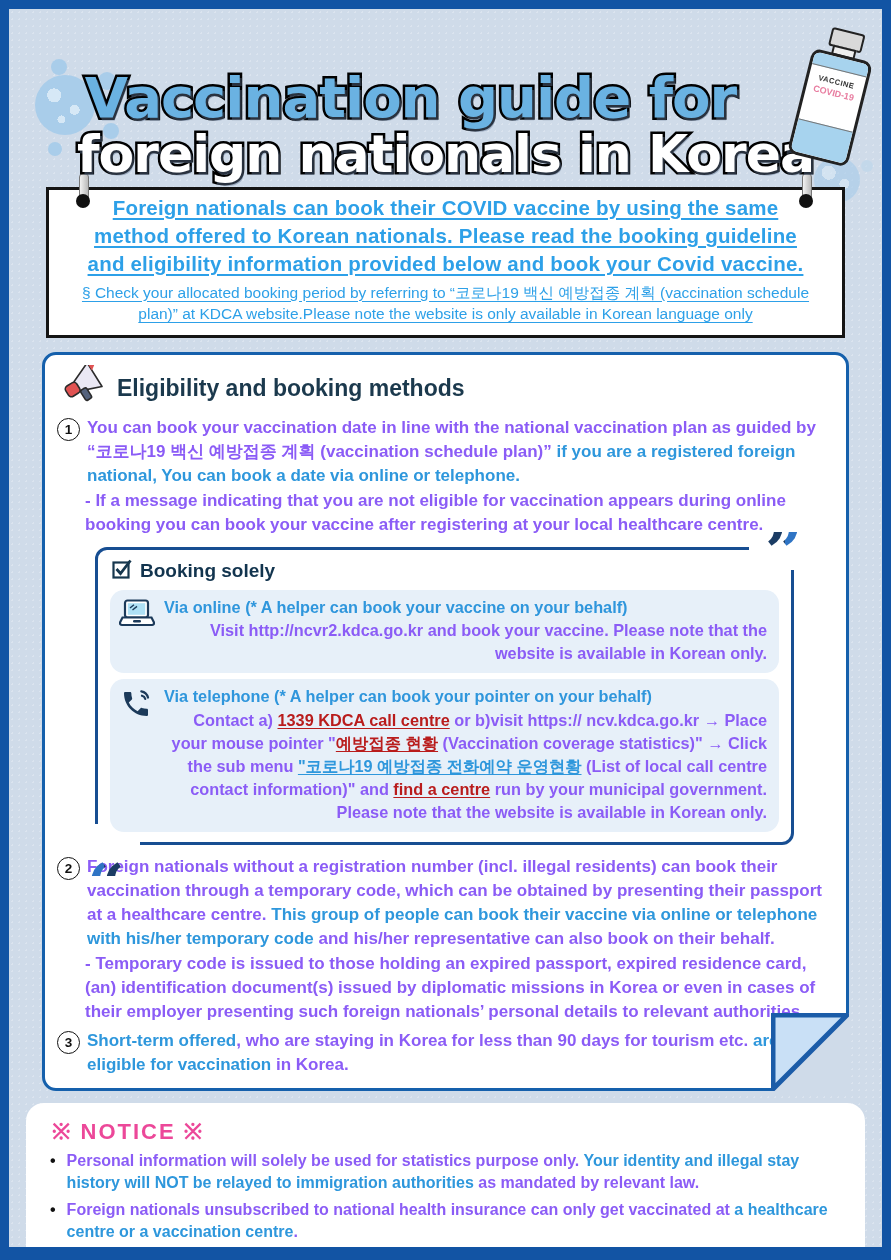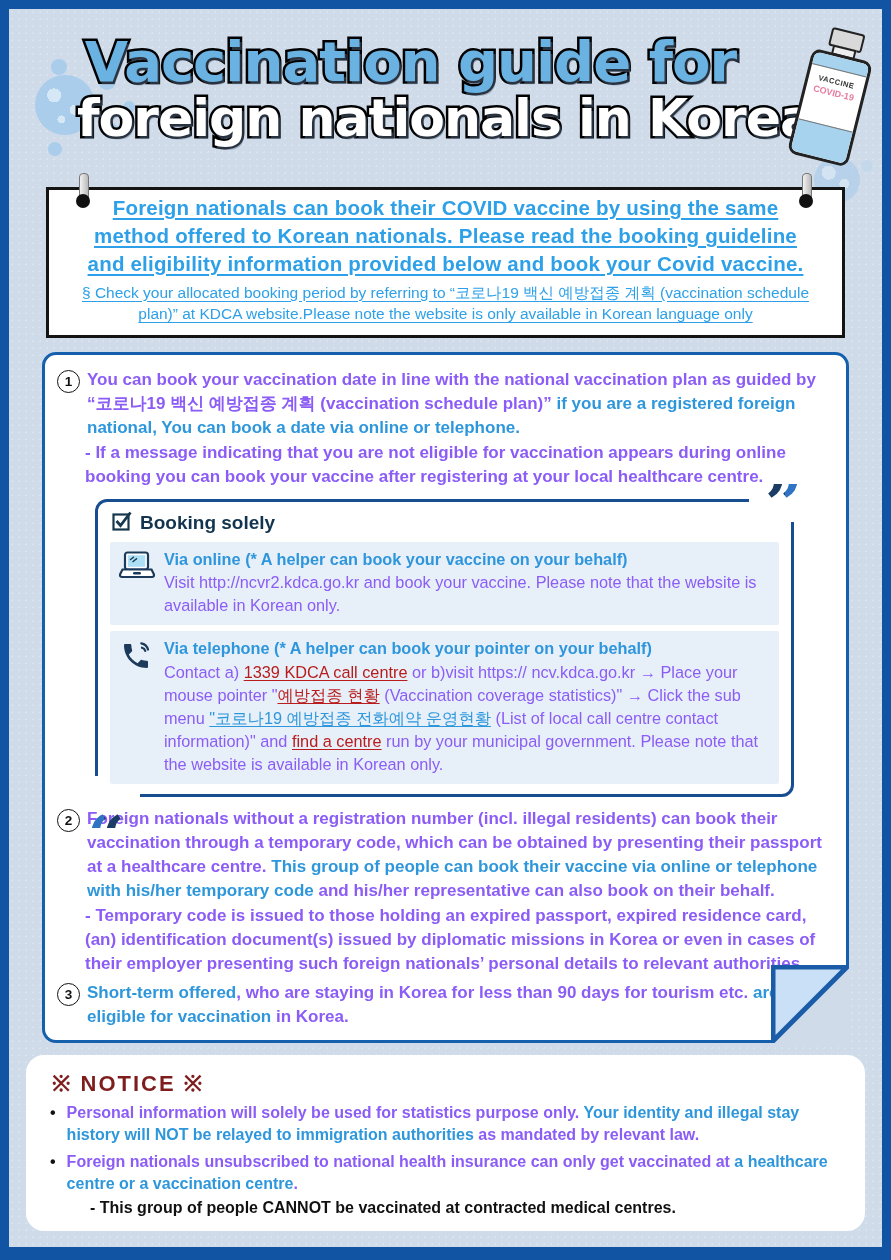--- a/index.html
+++ b/index.html
@@ -8,21 +8,21 @@
         background:#cfdbe9;
         background-image:radial-gradient(rgba(255,255,255,.25) 1px, transparent 1px);
         background-size:7px 7px;
         overflow:hidden;font-family:"Liberation Sans",sans-serif;}
 
   
   .header{position:relative;height:168px;}
   .title{position:relative;text-align:center;padding-top:24px;z-index:2;}
   .t1,.t2{font-family:"DejaVu Sans",sans-serif;font-weight:800;line-height:1.02;
           -webkit-text-stroke:5px #000;paint-order:stroke fill;
-          text-shadow:2px 3px 0 rgba(90,110,140,.45);}
+          text-shadow:2px 3px 0 rgba(90,110,140,.45);margin-top:36px;}
   .t1{font-size:56px;color:#6ab2e2;letter-spacing:-1px;margin-right:70px;}
   .t2{font-size:52px;color:#ffffff;letter-spacing:-1px;margin-top:2px;}
 
   .virus{position:absolute;border-radius:50%;background:#a9cdea;}
   .virus::after{content:'';position:absolute;inset:0;border-radius:50%;
       background:
         radial-gradient(circle at 32% 34%, #d6e8f6 0 7px, transparent 7px),
         radial-gradient(circle at 66% 58%, #d6e8f6 0 5px, transparent 5px),
         radial-gradient(circle at 44% 74%, #d6e8f6 0 4px, transparent 4px);}
   .virus-left{left:26px;top:66px;width:60px;height:60px;
@@ -68,39 +68,39 @@
   .seg-black{color:#8b5cf6;}
   .seg-blue{color:#2e97dc;}
   .seg-black-u{color:#b91c1c;text-decoration:underline;text-underline-offset:2px;}
   .seg-blue-u{color:#2e97dc;text-decoration:underline;text-underline-offset:2px;}
 
   
   .bm{position:relative;margin:10px 36px 10px 38px;background:#fff;border:3px solid #174e92;
       border-radius:12px;padding:8px 12px 10px;}
   .bm-head{display:flex;gap:8px;align-items:center;font-size:19px;font-weight:800;color:#12344e;margin-left:2px;}
   .bm-row{position:relative;background:#e7f0f9;margin-top:6px;padding:6px 12px 8px 54px;
-          font-size:16.3px;line-height:1.42;border-radius:2px;}
+          font-size:16.3px;line-height:1.42;border-radius:14px;}
   .bm-row .icon{position:absolute;left:9px;top:9px;}
   .bm-title{color:#2f96dc;font-weight:700;}
-  .bm-body{color:#111;font-weight:400;}
+  .bm-body{color:#111;font-weight:700;text-align:right;}
   .q-back{position:absolute;width:50px;height:30px;background:#fff;}
   .q-back-o{top:-10px;right:-8px;}
   .q-back-c{bottom:-12px;left:-8px;}
   .q{position:absolute;font-family:"DejaVu Serif",serif;font-weight:bold;font-size:66px;
      line-height:40px;height:40px;
      background:linear-gradient(90deg,#1b3c64 52%,#2f74c4 52%);
      -webkit-background-clip:text;background-clip:text;color:transparent;}
   .q-open{top:-18px;right:-12px;}
   .q-close{bottom:-34px;left:-12px;transform:rotate(180deg);}
 
   .fold{position:absolute;right:-3px;bottom:-3px;width:78px;height:78px;}
 
   
   .notice{margin:12px 17px 0;background:#fff;border-radius:18px;padding:10px 24px 12px;}
-  .notice-head{font-size:22px;font-weight:800;color:#7f1d1d;letter-spacing:2px;margin:2px 0 4px 2px;}
+  .notice-head{font-size:22px;font-weight:800;color:#ec4899;letter-spacing:2px;margin:2px 0 4px 2px;}
   .nb{display:flex;gap:11px;font-size:16px;font-weight:600;line-height:1.37;margin-top:5px;color:#111;}
   .nb .dot{flex:0 0 auto;font-size:16px;margin-top:0;color:#111;}
   .nb-sub{padding-left:40px;font-size:16px;font-weight:700;color:#111;line-height:1.37;margin-top:2px;}
 </style>
 </head>
 <body>
 
 <div class="page">
 
   <div class="header">
@@ -123,20 +123,33 @@
   </div>
 
   <div class="ann">
     <span class="pin pin-l"></span>
     <span class="pin pin-r"></span>
     <div class="ann-main">Foreign nationals can book their COVID vaccine by using the same method offered to Korean nationals. Please read the booking guideline and eligibility information provided below and book your Covid vaccine.</div>
     <div class="ann-sub">§ Check your allocated booking period by referring to “코로나19 백신 예방접종 계획 (vaccination schedule plan)” at KDCA website.Please note the website is only available in Korean language only</div>
   </div>
 
   <div class="elig">
+    <div class="elig-head">
+      <span>
+        <svg width="46" height="42" viewBox="0 0 46 42">
+          <g transform="rotate(-32 23 21)" stroke="#2b2b2b" stroke-width="1.6" stroke-linejoin="round">
+            <polygon points="17,12 38,3 38,31 17,23" fill="#eae8f4"></polygon>
+            <rect x="5" y="12" width="13" height="12" rx="3.5" fill="#e05252"></rect>
+            <rect x="17" y="23" width="7" height="12" rx="2" fill="#55637d"></rect>
+            <polygon points="38,3 45,7 38,12" fill="#e05252" stroke="none"></polygon>
+          </g>
+        </svg>
+      </span>
+      <span class="label">Eligibility and booking methods</span>
+    </div>
 
     <div class="item">
       <span class="num">1</span>
       <span class="itxt"><span class="seg-black">You can book your vaccination date in line with the national vaccination plan as guided by “코로나19 백신 예방접종 계획 (vaccination schedule plan)” </span><span class="seg-blue">if you are a registered foreign national, You can book a date via online or telephone.</span></span>
     </div>
     <div class="sub"><span class="seg-black">- If a message indicating that you are not eligible for vaccination appears during online booking you can book your vaccine after registering at your local healthcare centre.</span></div>
 
     <div class="bm">
       <span class="q-back q-back-o"></span>
       <span class="q q-open">”</span>

